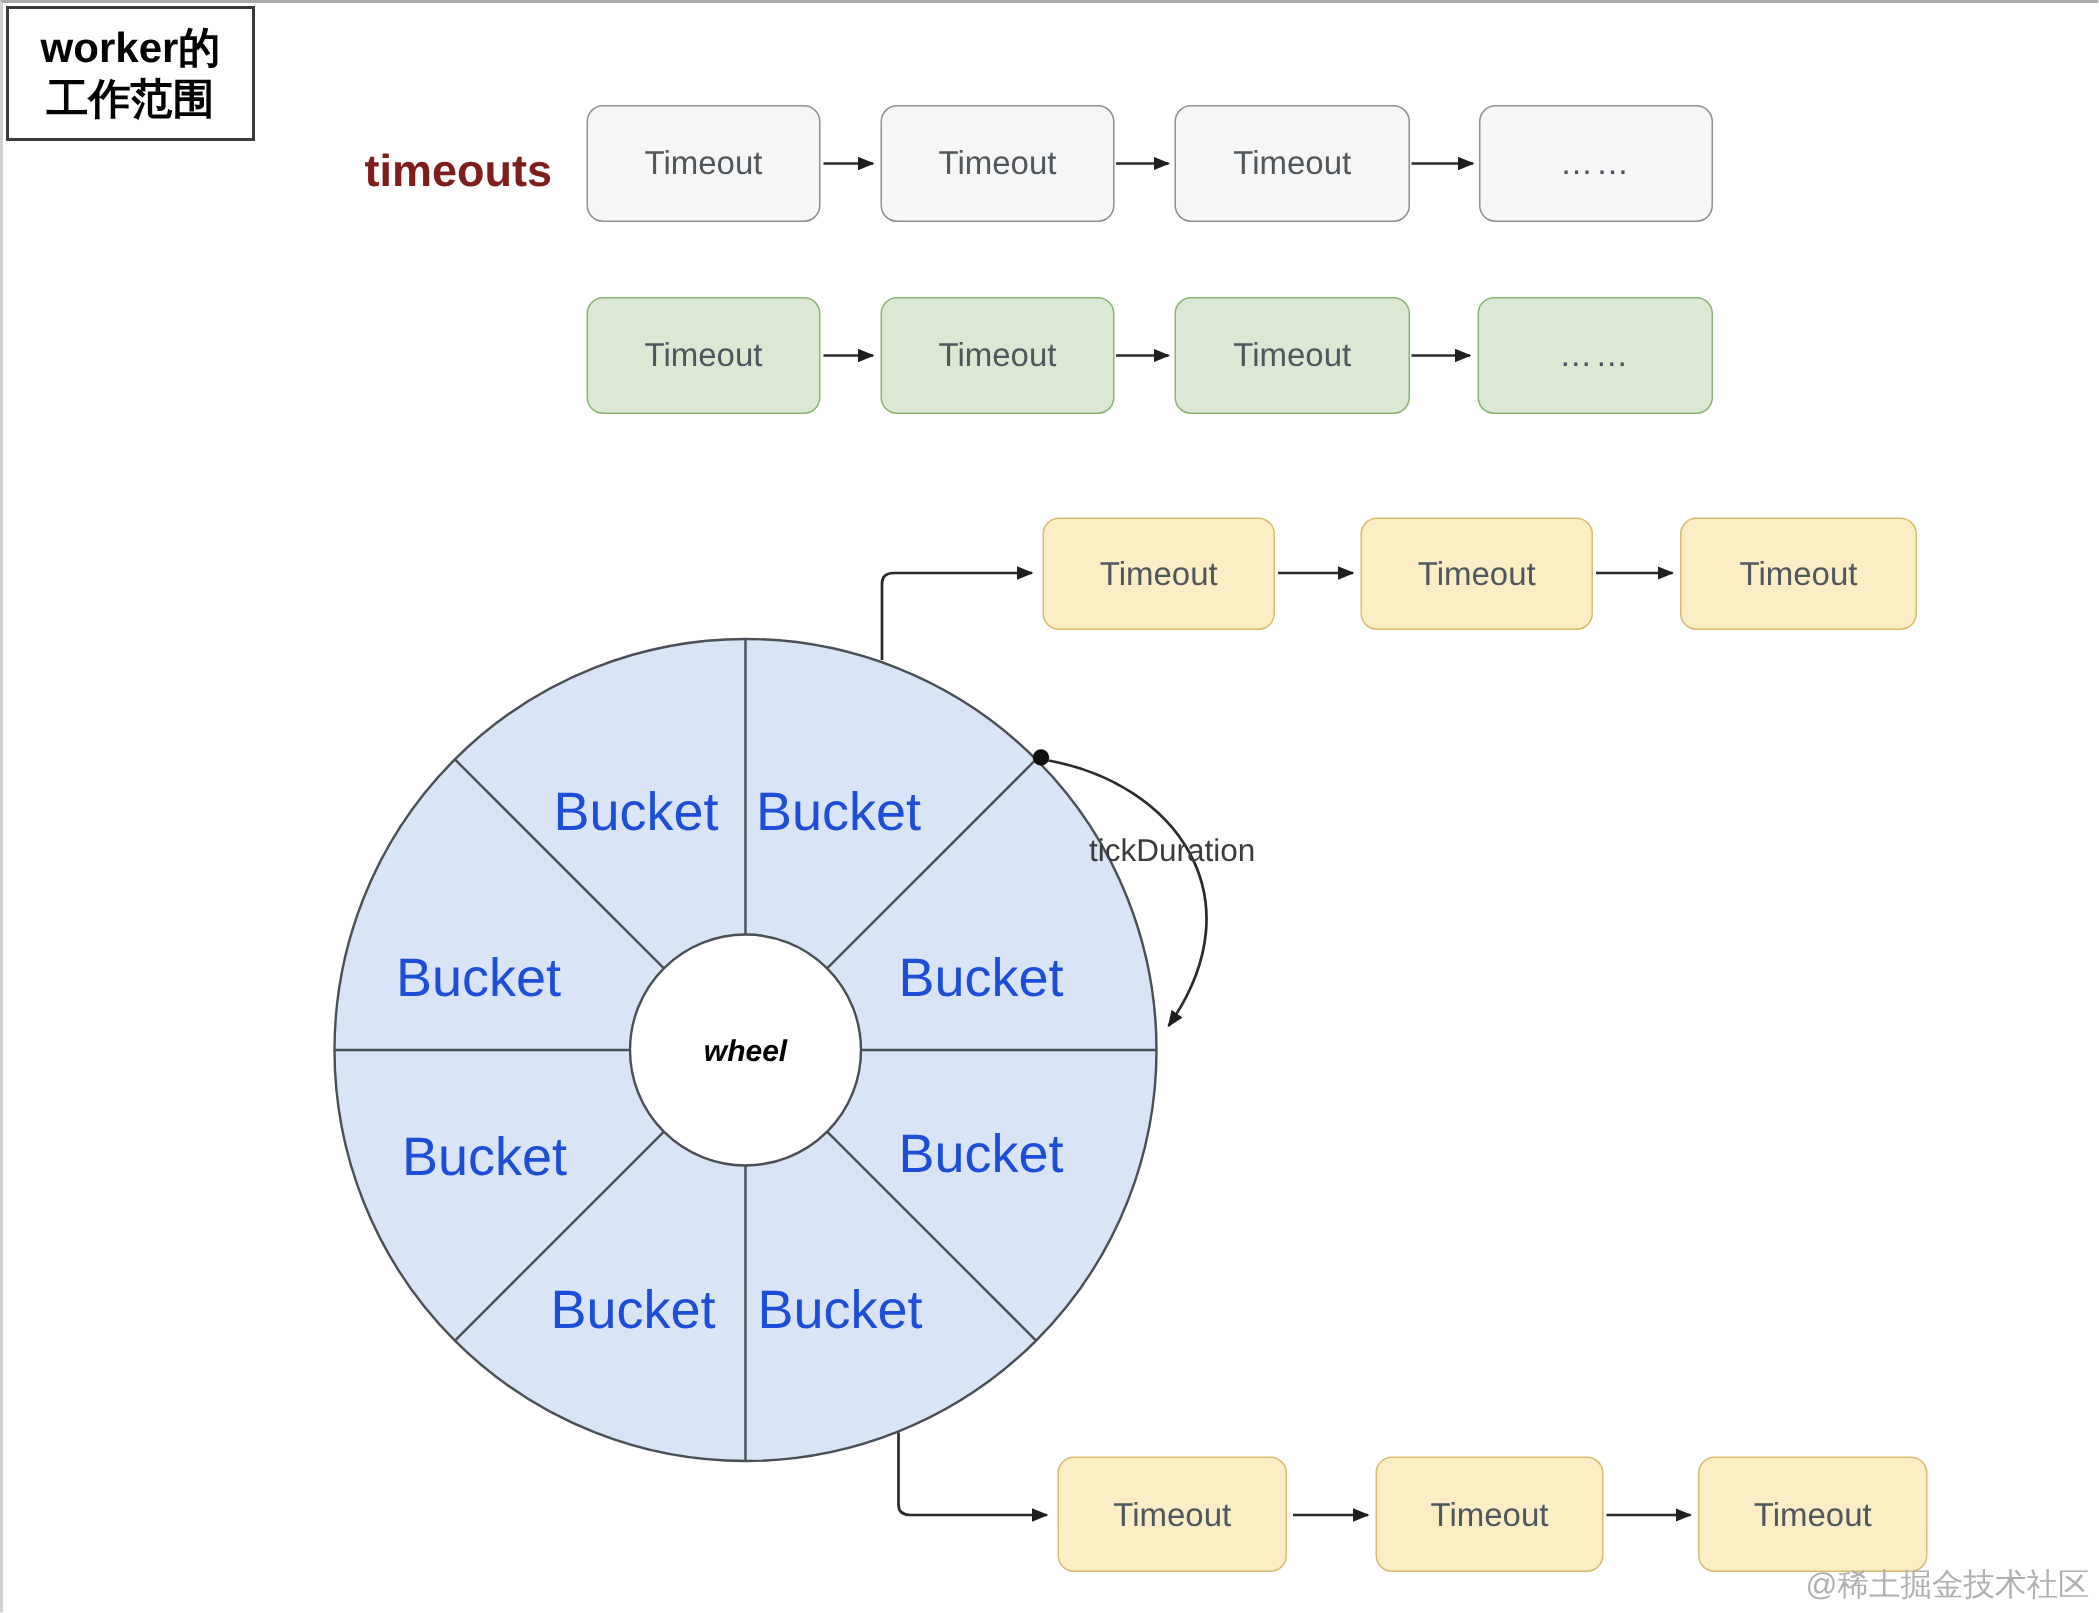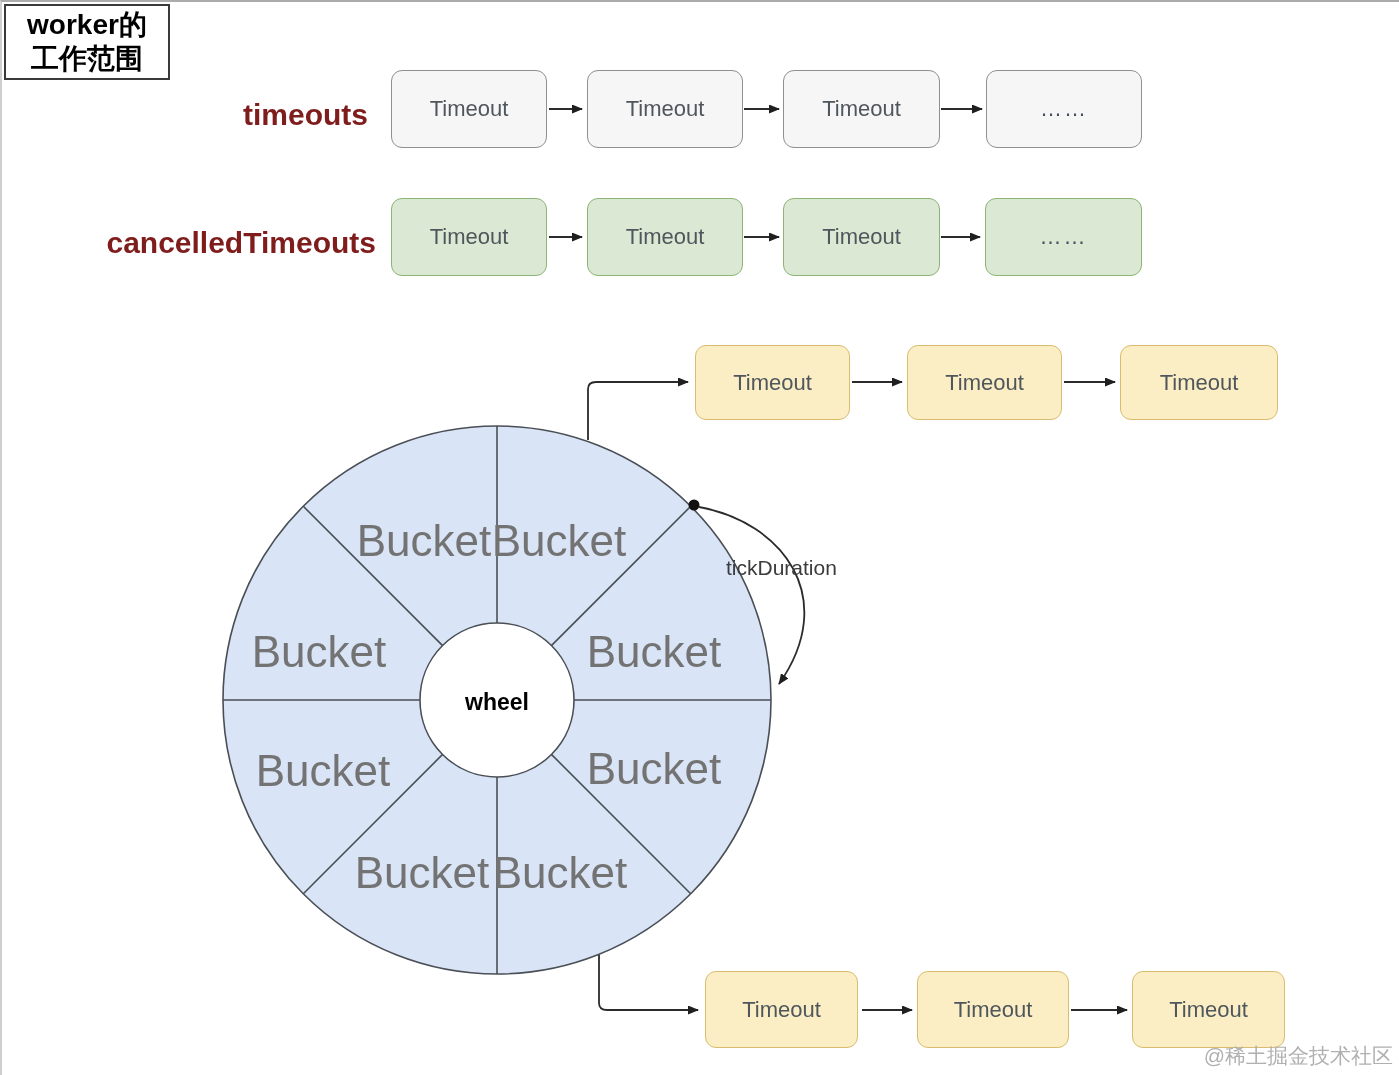--- a/index.html
+++ b/index.html
@@ -37,47 +37,48 @@
     position: absolute;
     font-weight: bold;
     font-size: 30px;
     color: #7f1d1d;
     white-space: nowrap;
   }
 
   .legend-box {
     position: absolute;
     left: 2px; top: 2px;
-    width: 166px; height: 76px;
+    width: 166px; height: 90px;
     background: #ffffff;
     border: 2.5px solid #3a3a3a;
     display: flex;
     flex-direction: column;
     align-items: center;
     justify-content: center;
     font-weight: bold;
     font-size: 28px;
     line-height: 34px;
     color: #000;
     z-index: 3;
   }
 
   .bucket-label {
     position: absolute;
     transform: translate(-50%, -50%);
-    font-size: 44px;
-    color: #737373;
+    font-size: 36px;
+    color: #1d4ed8;
     white-space: nowrap;
   }
   .hub-label {
     position: absolute;
     transform: translate(-50%, -50%);
-    font-size: 23px;
+    font-size: 20px;
     font-weight: bold;
     color: #000;
+    font-style: italic;
   }
   .tick-label {
     position: absolute;
     font-size: 21px;
     color: #3c3c3c;
     white-space: nowrap;
   }
   .watermark {
     position: absolute;
     right: 6px;
@@ -148,21 +149,20 @@
     <span>worker的</span>
     <span>工作范围</span>
   </div>
 
   <div class="row-label" style="left:150px; top:96px; width:216px; text-align:right;">timeouts</div>
   <div class="node gray" style="left:389px; top:68px; width:156px; height:78px;">Timeout</div>
   <div class="node gray" style="left:585px; top:68px; width:156px; height:78px;">Timeout</div>
   <div class="node gray" style="left:781px; top:68px; width:157px; height:78px;">Timeout</div>
   <div class="node gray dots" style="left:984px; top:68px; width:156px; height:78px;">……</div>
 
-  <div class="row-label" style="left:88px; top:224px; width:286px; text-align:right;">cancelledTimeouts</div>
   <div class="node green" style="left:389px; top:196px; width:156px; height:78px;">Timeout</div>
   <div class="node green" style="left:585px; top:196px; width:156px; height:78px;">Timeout</div>
   <div class="node green" style="left:781px; top:196px; width:157px; height:78px;">Timeout</div>
   <div class="node green dots" style="left:983px; top:196px; width:157px; height:78px;">……</div>
 
   <div class="node yellow" style="left:693px; top:343px; width:155px; height:75px;">Timeout</div>
   <div class="node yellow" style="left:905px; top:343px; width:155px; height:75px;">Timeout</div>
   <div class="node yellow" style="left:1118px; top:343px; width:158px; height:75px;">Timeout</div>
 
   <div class="node yellow" style="left:703px; top:969px; width:153px; height:77px;">Timeout</div>

